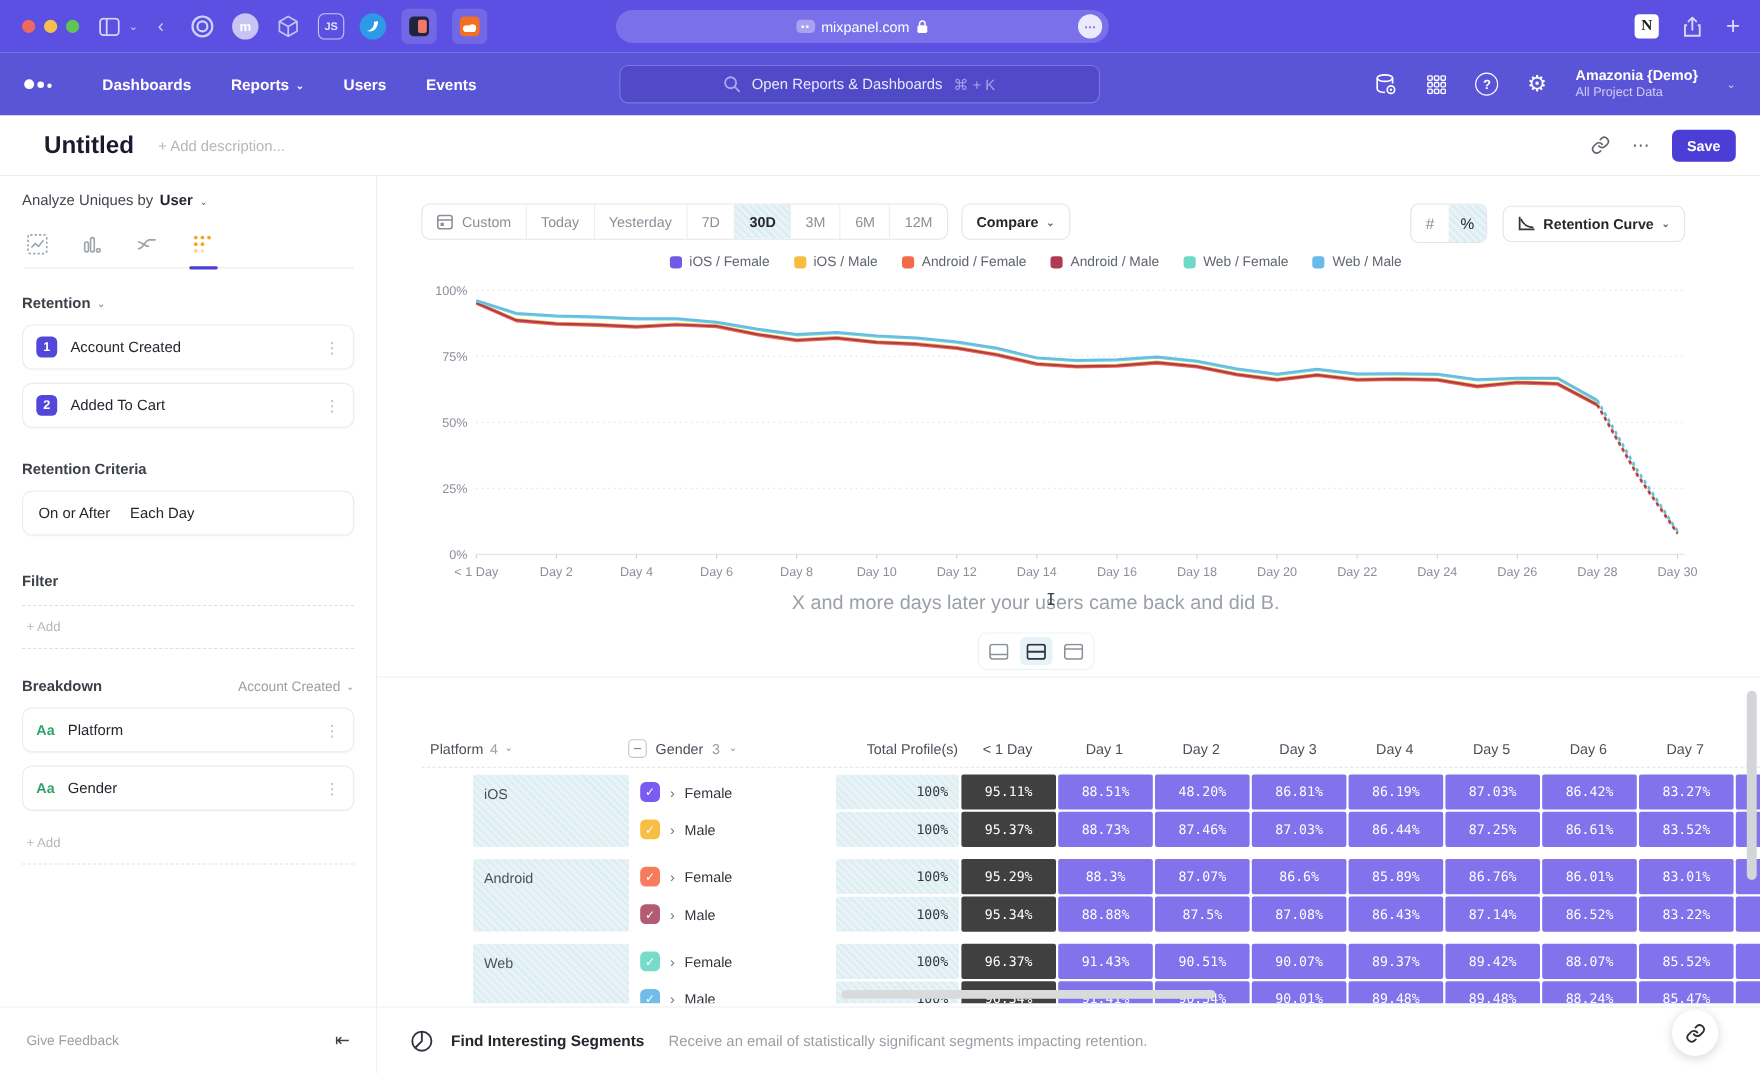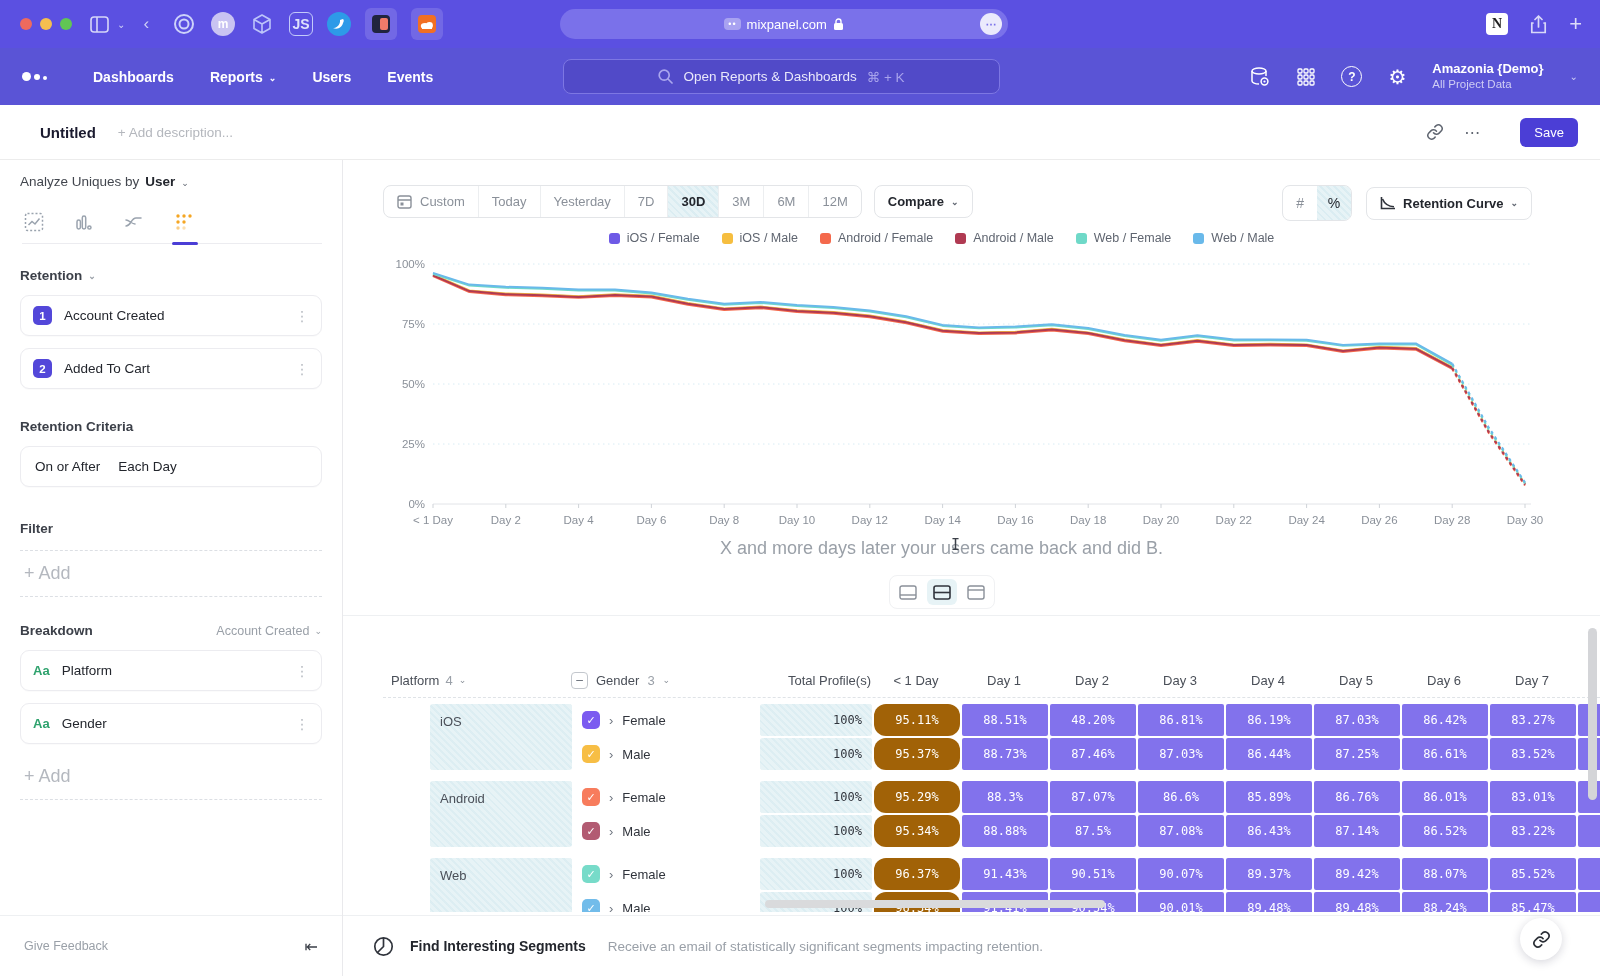--- a/index.html
+++ b/index.html
@@ -29,40 +29,40 @@
   .nav-link { color:#fff; font-size:14px; font-weight:600; cursor:pointer; display:flex; align-items:center; gap:6px; }
   .nav-search { position:absolute; left:563px; top:11px; width:437px; height:35px; background:#514ac8; border:1px solid #7d77e3; border-radius:8px; display:flex; align-items:center; justify-content:center; gap:10px; color:#e9e8fb; font-size:13.5px; }
   .nav-search .kbd { color:#a8a3ec; }
   .nav-right { position:absolute; right:22px; top:0; height:57px; display:flex; align-items:center; gap:26px; color:#fff; }
   .org { text-align:left; line-height:1.25; }
   .org .name { font-size:13px; font-weight:700; }
   .org .sub { font-size:11.5px; color:#cfcdf4; }
 
   
   .report-header { position:absolute; left:0; top:105px; width:1600px; height:55px; background:#fff; border-bottom:1px solid #ececec; display:flex; align-items:center; }
-  .report-title { font-size:15px; font-weight:700; color:#1b1b2f; margin-left:40px; }
+  .report-title { font-size:22px; font-weight:700; color:#1b1b2f; margin-left:40px; }
   .report-desc { font-size:13.5px; color:#b4b7bd; margin-left:22px; }
   .header-actions { position:absolute; right:22px; display:flex; align-items:center; gap:20px; color:#5f6570; }
-  .save-btn { background:#4b3ed6; color:#fff; font-size:13px; font-weight:400; border:none; border-radius:6px; padding:7px 14px; cursor:pointer;margin-left:20px; }
+  .save-btn { background:#4b3ed6; color:#fff; font-size:13px; font-weight:700; border:none; border-radius:6px; padding:7px 14px; cursor:pointer; }
 
   
   .sidebar { position:absolute; left:0; top:160px; width:343px; bottom:0; background:#fff; border-right:1px solid #e9e9ec; }
   .sb-inner { padding:14px 20px 0 20px; }
   .sb-row-analyze { font-size:13.5px; color:#42464e; display:flex; gap:6px; align-items:center; }
   .sb-row-analyze b { font-weight:700; color:#23262d; }
   .sb-tabs { display:flex; gap:26px; margin:22px 0 0 2px; border-bottom:1px solid #ececf0; padding-bottom:10px; position:relative; }
   .sb-tab { width:24px; height:22px; display:flex; align-items:center; justify-content:center; cursor:pointer; }
   .sb-tab-underline { position:absolute; left:150px; bottom:-2px; width:26px; height:3px; background:#4b3ed6; border-radius:2px; }
   .sb-section-title { font-size:13.5px; font-weight:600; color:#3c4049; margin-top:24px; display:flex; align-items:center; gap:6px; }
   .sb-card { border:1px solid #ececf0; border-radius:9px; background:#fff; height:41px; display:flex; align-items:center; padding:0 12px; margin-top:12px; box-shadow:0 1px 1px rgba(20,20,40,.02); cursor:pointer; }
   .step-badge { width:19px; height:19px; border-radius:5px; background:#5347d9; color:#fff; font-size:11.5px; font-weight:700; display:flex; align-items:center; justify-content:center; }
   .sb-card .lbl { font-size:13.5px; color:#23262d; margin-left:12px; font-weight:500; }
   .kebab { margin-left:auto; color:#b6bac1; font-size:14px; letter-spacing:0; cursor:pointer; }
   .aa-badge { color:#2ea26d; font-size:13px; font-weight:700; }
-  .add-box { border-top:1px dashed #dcdfe4; border-bottom:1px dashed #dcdfe4; color:#b4b8bf; font-size:18px; padding:12px 4px; margin-top:14px; cursor:pointer; }
+  .add-box { border-top:1px dashed #dcdfe4; border-bottom:1px dashed #dcdfe4; color:#b4b8bf; font-size:12px; padding:12px 4px; margin-top:14px; cursor:pointer; }
   .breakdown-head { display:flex; align-items:center; margin-top:26px; }
   .breakdown-scope { margin-left:auto; color:#9aa0a8; font-size:12.5px; display:flex; gap:5px; align-items:center; cursor:pointer; }
   .sb-footer { position:absolute; left:0; bottom:0; width:100%; height:61px; border-top:1px solid #eef0f2; display:flex; align-items:center; padding:0 24px; color:#9aa0a8; font-size:12.5px; background:#fff; }
   .collapse-ic { margin-left:auto; color:#3c4049; font-size:16px; cursor:pointer; }
 
   
   .content { position:absolute; left:343px; top:160px; right:0; bottom:0; background:#fff; }
   .controls-row { position:absolute; left:40px; top:25px; display:flex; gap:12px; }
   .range-group { display:flex; border:1px solid #e3e5e8; border-radius:8px; overflow:hidden; background:#fff; }
   .range-btn { padding:8px 13px; font-size:13px; color:#8a9099; border-right:1px solid #eceef0; cursor:pointer; display:flex; gap:8px; align-items:center; white-space:nowrap; }
@@ -104,21 +104,21 @@
   .tgroup { display:flex; margin-bottom:11px;padding-left:47px; }
   .plat-cell { width:188px; background:#e7f3f6; background-image:repeating-linear-gradient(45deg, rgba(130,190,210,.10) 0 2px, transparent 2px 5px); border-radius:3px; padding:10px 0 0 10px; font-size:13px; color:#4a4f58; margin-right:2px; }
   .rows-col { flex:1; display:flex; flex-direction:column; gap:2px; }
   .trow { display:flex; height:32px; align-items:stretch; }
   .gender-cell { width:186px; display:flex; align-items:center; gap:9px; padding-left:8px; }
   .row-chk { width:18px; height:18px; border-radius:5px; display:flex; align-items:center; justify-content:center; color:#fff; font-size:11px; cursor:pointer; }
   .row-exp { color:#6f7680; font-size:13px; cursor:pointer; }
   .gender-lbl { font-size:13px; color:#30343c; }
   .total-cell { width:112px; background:#e7f3f6; background-image:repeating-linear-gradient(45deg, rgba(130,190,210,.10) 0 2px, transparent 2px 5px); border-radius:3px; display:flex; align-items:center; justify-content:flex-end; padding-right:10px; font-family:"DejaVu Sans Mono",monospace; font-size:12px; color:#30343c; }
   .val-cell { width:86px; margin-left:2px; background:#8272ec; color:#fff; display:flex; align-items:center; justify-content:center; font-family:"DejaVu Sans Mono",monospace; font-size:12px; border-radius:2px; }
-  .val-cell.first { background:#a16207;border-radius:12px; }
+  .val-cell.first { background:#404040; }
   .val-cell.sliver { width:26px; margin-right:-4px; }
 
   .hscroll { position:absolute; left:422px; top:740px; width:340px; height:8px; background:#d9dadc; border-radius:4px; cursor:grab; }
   .vscroll { position:absolute; right:3px; top:468px; width:9px; height:172px; background:#d4d5d8; border-radius:5px; cursor:grab; }
 
   .content-footer { position:absolute; left:0; right:0; bottom:0; height:61px; background:#fff; border-top:1px solid #eef0f2; display:flex; align-items:center; padding-left:30px; gap:16px; }
   .cf-title { font-size:14px; font-weight:700; color:#23262d; }
   .cf-desc { font-size:13.5px; color:#9aa0a8; margin-left:6px; }
   .fab { position:absolute; right:38px; bottom:16px; width:42px; height:42px; border-radius:50%; background:#fff; box-shadow:0 2px 10px rgba(30,30,60,.18); display:flex; align-items:center; justify-content:center; cursor:pointer; color:#2b2f36; }
 
@@ -149,21 +149,21 @@
             <circle cx="11" cy="11" r="9" fill="none" stroke="#cdd2fa" stroke-width="2"></circle>
             <circle cx="11" cy="11" r="4.5" fill="none" stroke="#cdd2fa" stroke-width="2"></circle>
           </svg>
       </span>
       <span class="ext" style="background:#c9c4f2;border-radius:50%;color:#fff;font-size:12px;font-weight:700;width:24px;height:24px">m</span>
       <span class="ext">
         <svg width="22" height="22" viewBox="0 0 22 22">
             <path d="M11 2 19 6.5 19 15.5 11 20 3 15.5 3 6.5 Z M3 6.5 11 11 19 6.5 M11 11 11 20" fill="none" stroke="#bcc4fa" stroke-width="1.6" stroke-linejoin="round"></path>
           </svg>
       </span>
-      <span class="ext" style="border:1.8px solid #c3cafa;border-radius:6px;color:#dfe3fd;font-size:14px;font-weight:700;width:24px;height:24px">JS</span>
+      <span class="ext" style="border:1.8px solid #c3cafa;border-radius:6px;color:#dfe3fd;font-size:10px;font-weight:700;width:24px;height:24px">JS</span>
       <span class="ext" style="background:#2d9ae8;border-radius:50%;width:24px;height:24px">
         <svg width="14" height="12" viewBox="0 0 14 12">
             <path d="M1 10 C4 10 7 8 8 4 L8 2 L11 1 C12 2 12 3 11 5 C10 9 6 12 1 10 Z" fill="#fff"></path>
           </svg>
       </span>
       <span class="ext tile" style="width:32px;height:32px">
         <svg width="22" height="22" viewBox="0 0 22 22">
             <rect x="2" y="2" width="18" height="18" rx="4" fill="#20243f"></rect>
             <rect x="10" y="5" width="8" height="12" rx="2" fill="#f07a6a"></rect>
           </svg>

